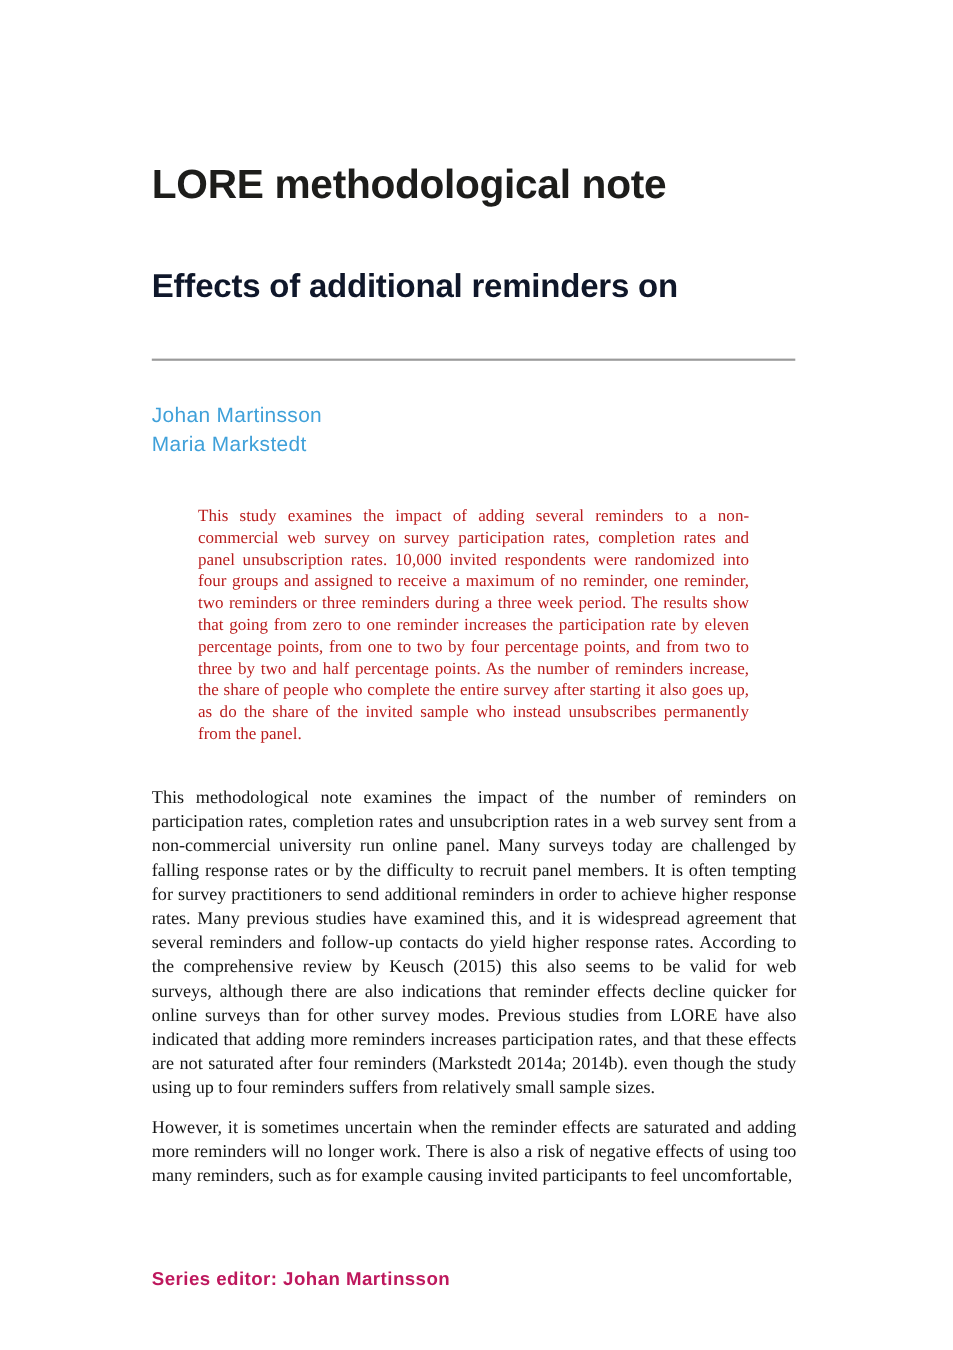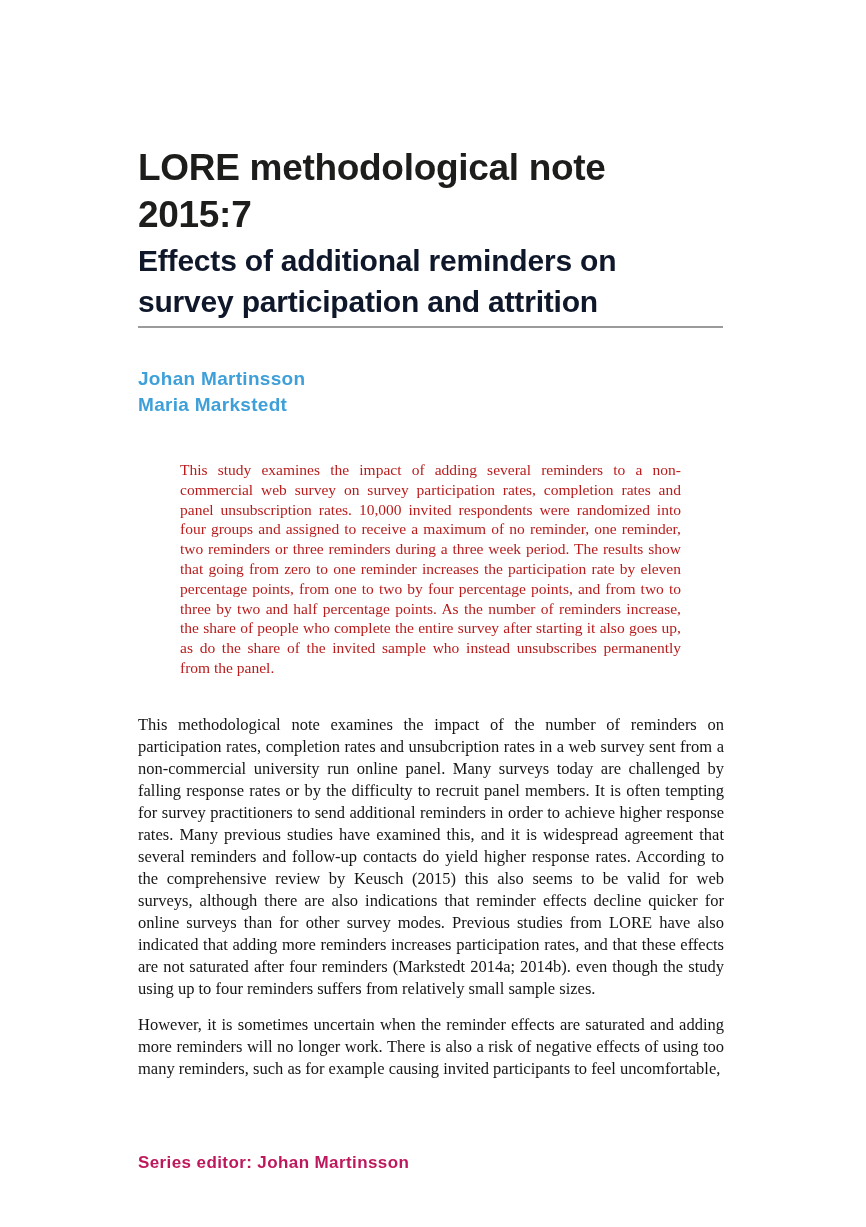--- a/index.html
+++ b/index.html
@@ -47,21 +47,21 @@
     width: 585px;
     border: none;
     border-top: 2px solid #9b9b9b;
     margin: 0;
   }
   .authors {
     position: absolute;
     left: 138px;
     top: 366px;
     font-family: "Liberation Sans", sans-serif;
-    font-weight: 700;
+    font-weight: 400;
     font-size: 19px;
     line-height: 26px;
     letter-spacing: 0.3px;
     color: #3fa0d9;
   }
   .abstract {
     position: absolute;
     left: 180px;
     top: 460px;
     width: 501px;
@@ -109,26 +109,24 @@
     color: #be185d;
   }
 </style>
 </head>
 <body>
 
 <div class="page">
 
   <div class="doc-title">
     <div>LORE methodological note</div>
-    <div>2015:7</div>
   </div>
 
   <div class="doc-subtitle">
     <div>Effects of additional reminders on</div>
-    <div>survey participation and attrition</div>
   </div>
 
   <hr class="rule">
 
   <div class="authors">
     <div>Johan Martinsson</div>
     <div>Maria Markstedt</div>
   </div>
 
   <section class="abstract">

